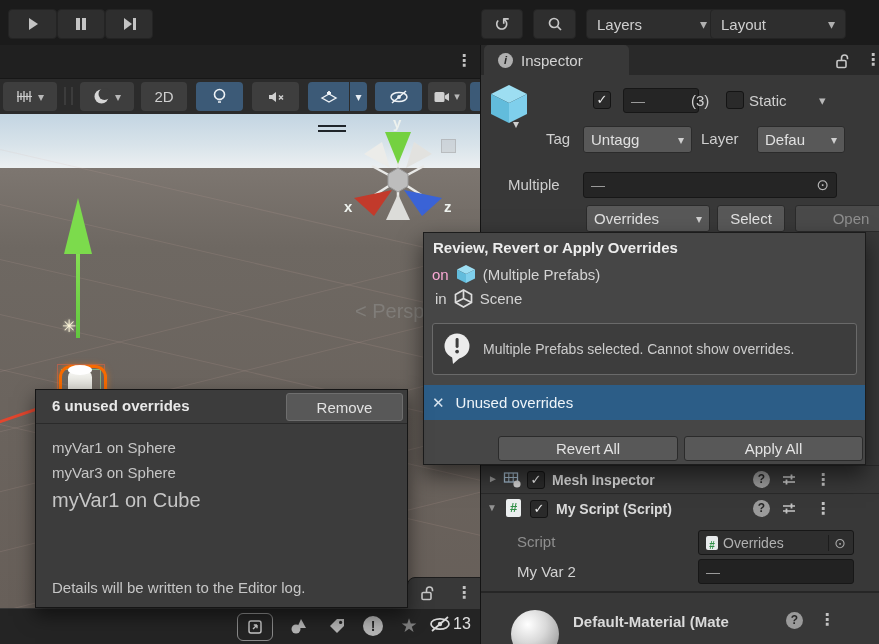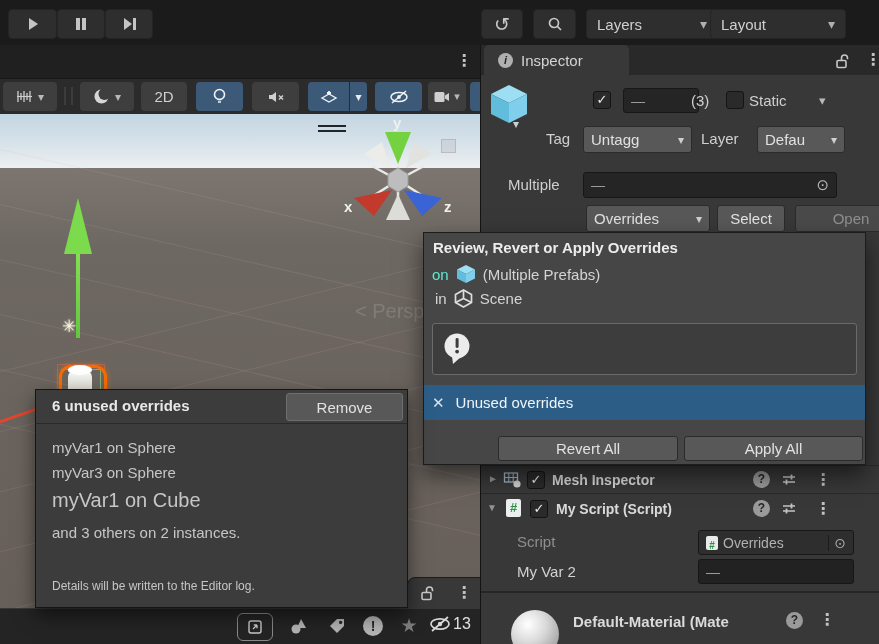--- a/index.html
+++ b/index.html
@@ -353,21 +353,21 @@
       <div class="a" style="left:30px;top:17px;width:48px;height:48px;border-radius:50%;background:radial-gradient(circle at 35% 30%, #ffffff 0%, #d9d9d9 40%, #a8a8a8 75%, #8c8c8c 100%);"></div>
       <span class="a comp-title" style="left:92px;top:20px;font-size:15px;">Default-Material (Mate</span>
       <span class="a helpc" style="left:305px;top:19px;">?</span>
       <span class="a kebab" style="left:338px;top:17px;">⋮</span>
     </div>
   </div>
 
   <div class="a" style="left:423px;top:232px;width:443px;height:233px;background:#464646;border:1px solid #1c1c1c;box-shadow:0 10px 22px rgba(0,0,0,.55);box-sizing:border-box;z-index:30;">
     <div class="a ctext" style="left:9px;top:6px;font-weight:bold;font-size:15px;color:#ececec;">Review, Revert or Apply Overrides</div>
     <div class="a flex" style="left:8px;top:30px;gap:6px;">
-      <span style="font-size:15px;color:#5eead4;">on</span>
+      <span style="font-size:15px;color:#f9a8d4;">on</span>
       <svg width="22" height="22">
         <polygon points="11,2 20,6.5 11,11 2,6.5" fill="#9ddef2"></polygon>
         <polygon points="2,6.5 11,11 11,20 2,15.5" fill="#62bcdc"></polygon>
         <polygon points="20,6.5 11,11 11,20 20,15.5" fill="#7fcfec"></polygon>
       </svg>
       <span style="font-size:15px;color:#d4d4d4;">(Multiple Prefabs)</span>
     </div>
     <div class="a flex" style="left:11px;top:56px;gap:7px;">
       <span style="font-size:15px;color:#d4d4d4;">in</span>
       <svg width="19" height="19">
@@ -377,20 +377,21 @@
       <span style="font-size:15px;color:#d4d4d4;">Scene</span>
     </div>
 
     <div class="a flex" style="left:8px;top:90px;width:425px;height:52px;background:#3d3d3d;border:1px solid #6a6a6a;border-radius:3px;gap:10px;padding-left:8px;box-sizing:border-box;">
       <svg width="32" height="34">
         <circle cx="16" cy="14" r="12.5" fill="#ececec"></circle>
         <polygon points="11,24 21,24 12,32" fill="#ececec"></polygon>
         <rect x="14.6" y="6" width="3" height="10" rx="1.4" fill="#3d3d3d"></rect>
         <circle cx="16.1" cy="19.6" r="1.9" fill="#3d3d3d"></circle>
       </svg>
+      <span style="font-size:14px;color:#cccccc;">Multiple Prefabs selected. Cannot show overrides.</span>
     </div>
 
     <div class="a flex" style="left:0px;top:152px;width:441px;height:35px;background:#2C5D87;gap:11px;padding-left:8px;box-sizing:border-box;">
       <span style="font-size:15px;color:#d7e4ef;">✕</span>
       <span style="font-size:15px;color:#eef4f9;">Unused overrides</span>
     </div>
 
     <div class="a ubtn" style="left:74px;top:203px;width:178px;height:23px;">
       <span style="font-size:15px;">Revert All</span>
     </div>
@@ -402,17 +403,16 @@
   <div class="a" style="left:35px;top:389px;width:373px;height:219px;background:#3c3c3c;border:1px solid #151515;box-shadow:0 8px 18px rgba(0,0,0,.5);box-sizing:border-box;z-index:40;">
     <div class="a" style="left:0;top:0;width:371px;height:33px;border-bottom:1px solid #2a2a2a;">
       <span class="a ctext" style="left:16px;top:7px;font-weight:bold;font-size:15px;color:#e8e8e8;">6 unused overrides</span>
       <div class="a ubtn" style="left:250px;top:3px;width:115px;height:26px;border:1px solid #6e6e6e;">
         <span style="font-size:15px;">Remove</span>
       </div>
     </div>
     <div class="a ctext" style="left:16px;top:49px;font-size:15px;color:#c6c6c6;">myVar1 on Sphere</div>
     <div class="a ctext" style="left:16px;top:74px;font-size:15px;color:#c6c6c6;">myVar3 on Sphere</div>
     <div class="a ctext" style="left:16px;top:99px;font-size:20px;color:#c6c6c6;">myVar1 on Cube</div>
-    <div class="a ctext" style="left:16px;top:134px;font-size:15px;color:#c6c6c6;">and 3 others on 2 instances.</div>
-    <div class="a ctext" style="left:16px;top:189px;font-size:12px;color:#c6c6c6;">Details will be written to the Editor log.</div>
+    <div class="a ctext" style="left:16px;top:189px;font-size:15px;color:#c6c6c6;">Details will be written to the Editor log.</div>
   </div>
 
 </div>
 
 </body></html>

